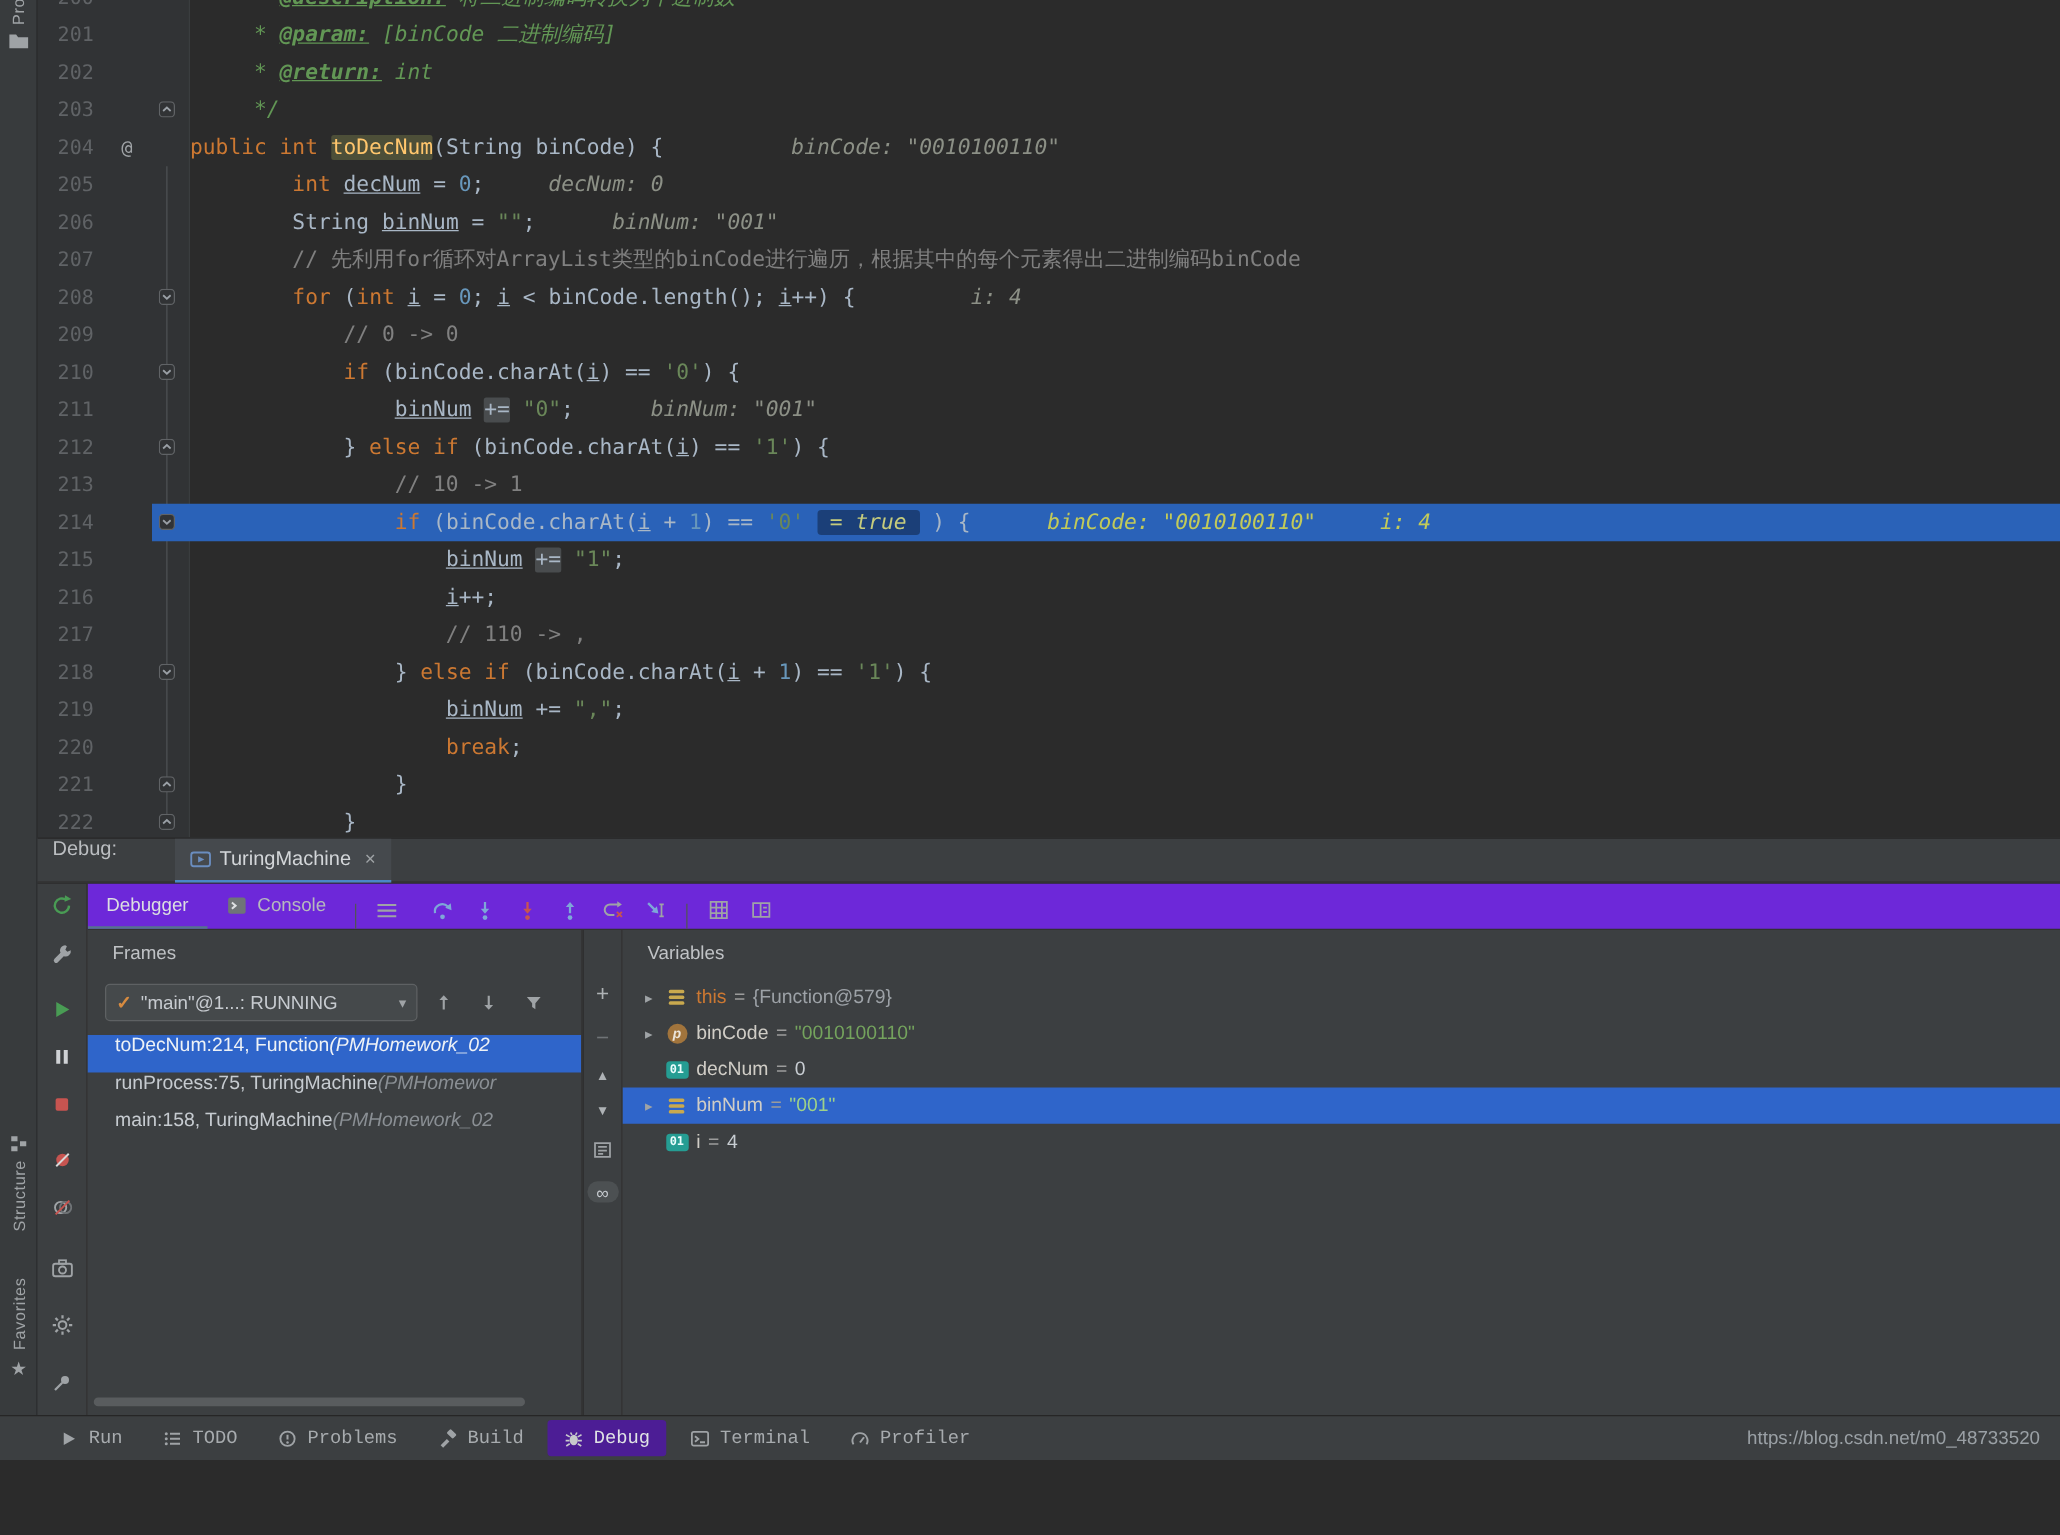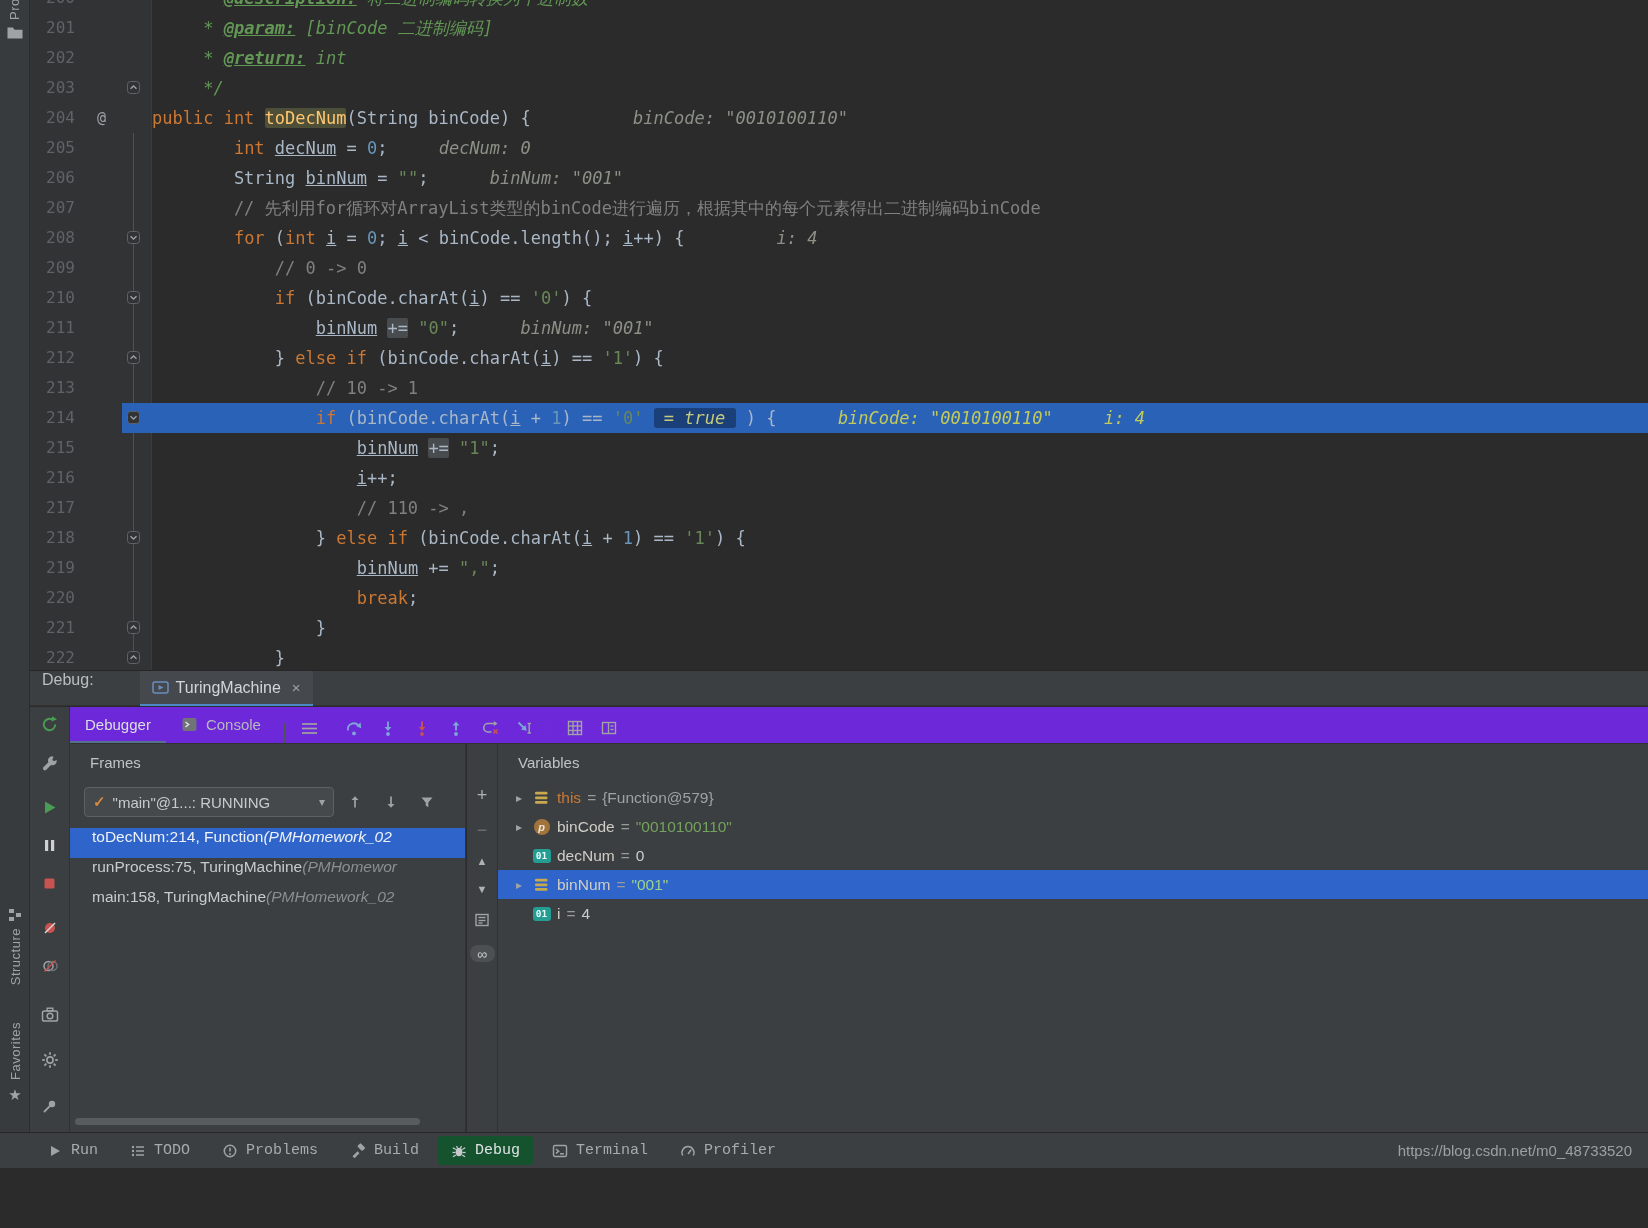--- a/index.html
+++ b/index.html
@@ -102,21 +102,21 @@
 .vval.str{color:#74a35d}
 .var-row.sel .vval.str{color:#9ed189}
 .vval.num{color:#c8cdd2}
 .vval.ref{color:#9da2a7}
 .pcircle{width:16px;height:16px;border-radius:50%;background:#a1743c;color:#ece5da;font-size:11px;font-weight:bold;font-style:italic;display:flex;align-items:center;justify-content:center}
 .primbox{width:18px;height:14px;border-radius:3px;background:#259d93;color:#eafcfc;font-size:9.5px;font-weight:bold;display:flex;align-items:center;justify-content:center;font-family:"DejaVu Sans Mono",monospace}
 
 
 .statusbar{position:absolute;left:0;top:1132px;right:0;height:36px;background:#3c3f41;border-top:1px solid #262626;display:flex;align-items:center;padding-left:34px;gap:6px}
 .status-item{display:flex;align-items:center;gap:8px;height:29px;padding:0 13px;color:#a7abae;font-size:15px;border-radius:3px}
-.status-item.active{background:#14532d;color:#e0e3e5}
+.status-item.active{background:#4c1d95;color:#e0e3e5}
 .statusbar .url{margin-left:auto;margin-right:16px;color:#9aa0a5;font-size:15px}
 .below-bar{position:absolute;left:0;top:1168px;right:0;bottom:0;background:#2b2b2b}
 </style>
 </head>
 <body>
 
 <div class="app">
 
   <div class="stripe">
     <span class="vtext ptext">Pro</span>

